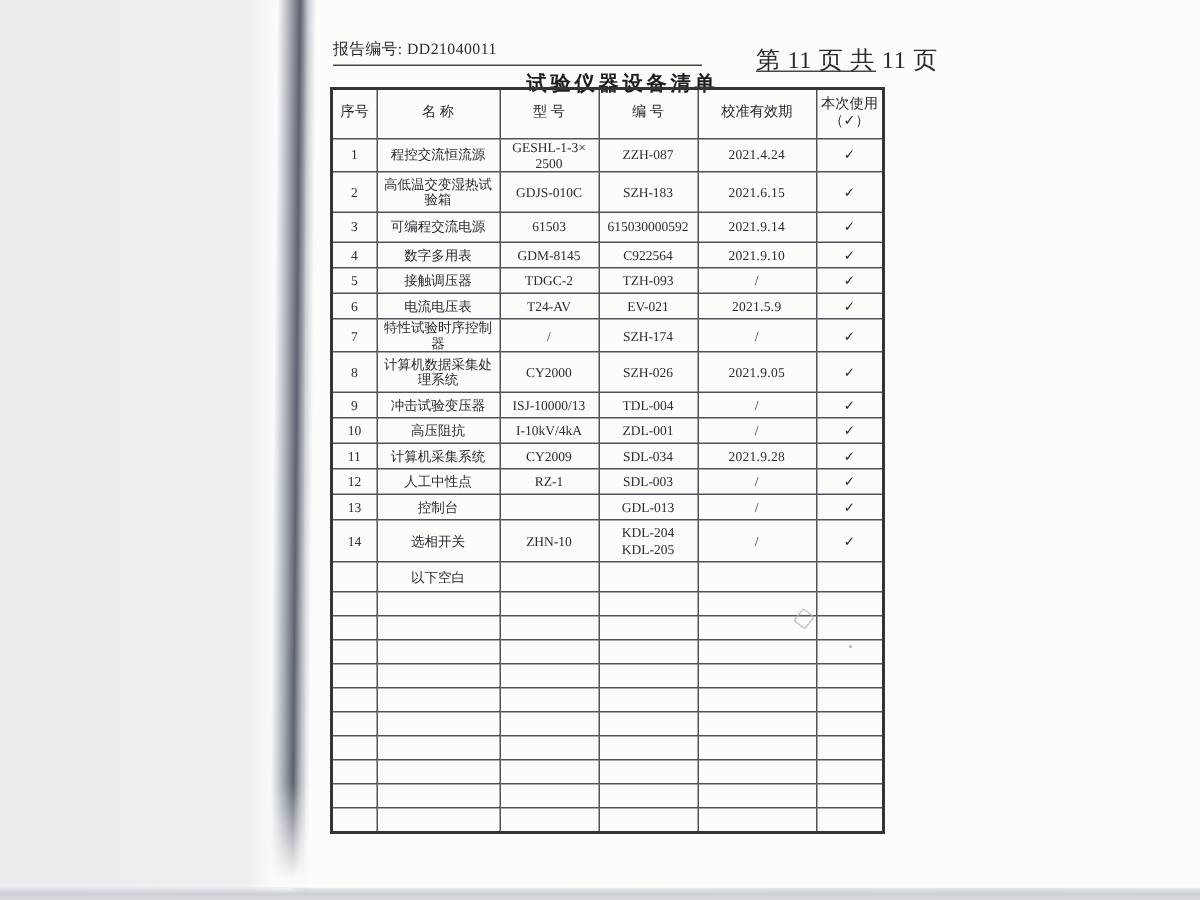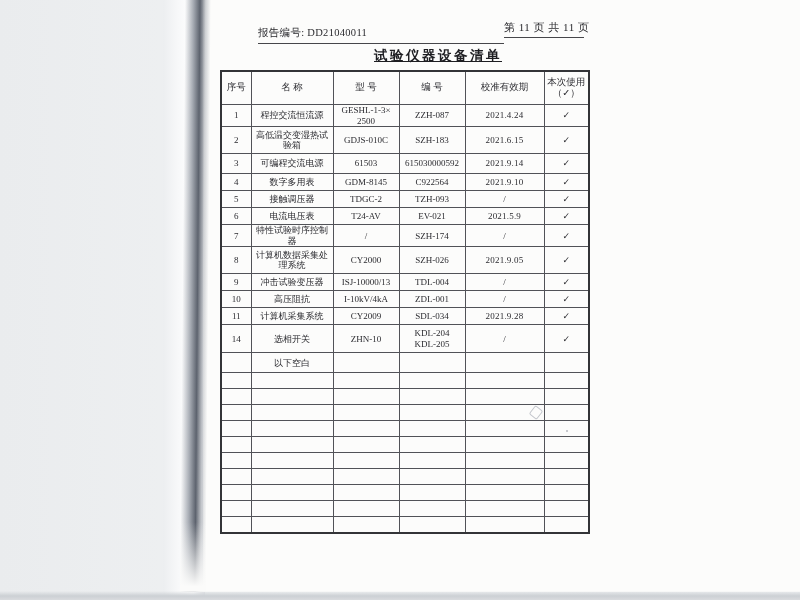--- a/index.html
+++ b/index.html
@@ -31,33 +31,32 @@
   }
   
   .bottom-band{
     position:absolute;left:0;bottom:0;width:800px;height:9px;
     background:linear-gradient(to bottom,rgba(205,208,212,0) 0%,#ccd0d4 55%,#d9dbde 100%);
   }
   .report-line{
     position:absolute;left:222px;top:26px;width:246px;height:17px;
     border-bottom:1.5px solid #46464a;font-size:10.5px;letter-spacing:0.3px;color:#2a2a2e;
     white-space:nowrap;
-    margin-left:36px;
   }
   .page-info{
-    position:absolute;left:504px;top:20px;width:80px;height:17px;
-    border-bottom:1.5px solid #46464a;font-size:11px;letter-spacing:0.5px;color:#2a2a2e;
+    position:absolute;left:504px;top:30px;width:80px;height:17px;
+    border-bottom:1.5px solid #46464a;font-size:16px;letter-spacing:0.5px;color:#2a2a2e;
     white-space:nowrap;text-align:center;
   }
   .doc-title{
-    position:absolute;left:374px;top:47px;
-    font-size:13.5px;font-weight:bold;letter-spacing:2.5px;color:#1e1e22;white-space:nowrap;text-decoration:underline;
+    position:absolute;left:351px;top:47px;
+    font-size:13.5px;font-weight:bold;letter-spacing:2.5px;color:#1e1e22;white-space:nowrap;
   }
   table.equip{
-    position:absolute;left:220px;top:70px;width:368px;
+    position:absolute;left:220px;top:58px;width:368px;
     border-collapse:collapse;table-layout:fixed;
     border:2px solid #333437;
   }
   table.equip th,table.equip td{
     border:1px solid #515257;
     padding:0 1px;margin:0;
     text-align:center;vertical-align:middle;
     font-size:9px;line-height:1.18;font-weight:normal;
     white-space:pre-line;overflow:hidden;color:#2b2b30;
   }
@@ -192,20 +191,36 @@
       <td class="c-used">✓</td>
     </tr>
     <tr class="h17">
       <td>11</td>
       <td class="c-name">计算机采集系统</td>
       <td>CY2009</td>
       <td>SDL-034</td>
       <td class="c-date">2021.9.28</td>
       <td class="c-used">✓</td>
     </tr>
+    <tr class="h17">
+      <td>12</td>
+      <td class="c-name">人工中性点</td>
+      <td>RZ-1</td>
+      <td>SDL-003</td>
+      <td class="c-date">/</td>
+      <td class="c-used">✓</td>
+    </tr>
+    <tr class="h17">
+      <td>13</td>
+      <td class="c-name">控制台</td>
+      <td></td>
+      <td>GDL-013</td>
+      <td class="c-date">/</td>
+      <td class="c-used">✓</td>
+    </tr>
     <tr class="h28">
       <td>14</td>
       <td class="c-name">选相开关</td>
       <td>ZHN-10</td>
       <td>KDL-204
 KDL-205</td>
       <td class="c-date">/</td>
       <td class="c-used">✓</td>
     </tr>
     <tr class="h20">

